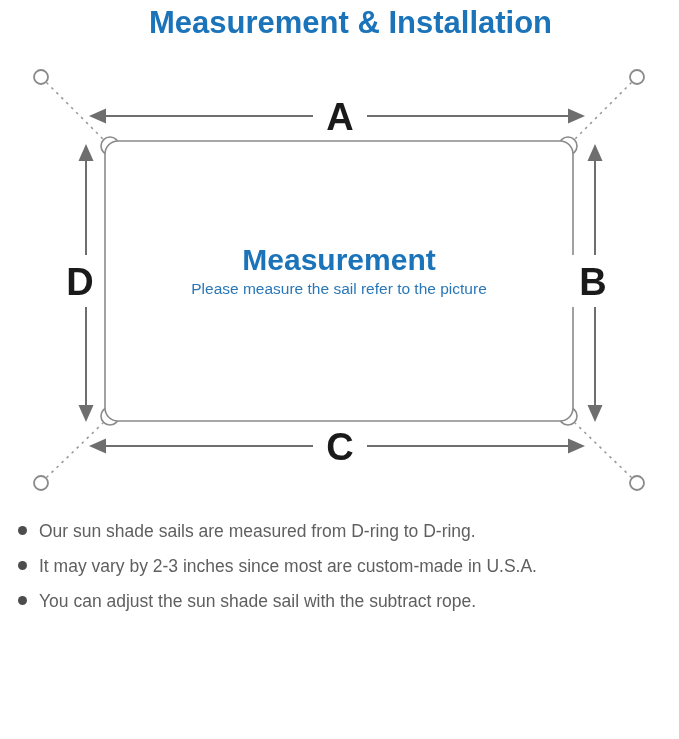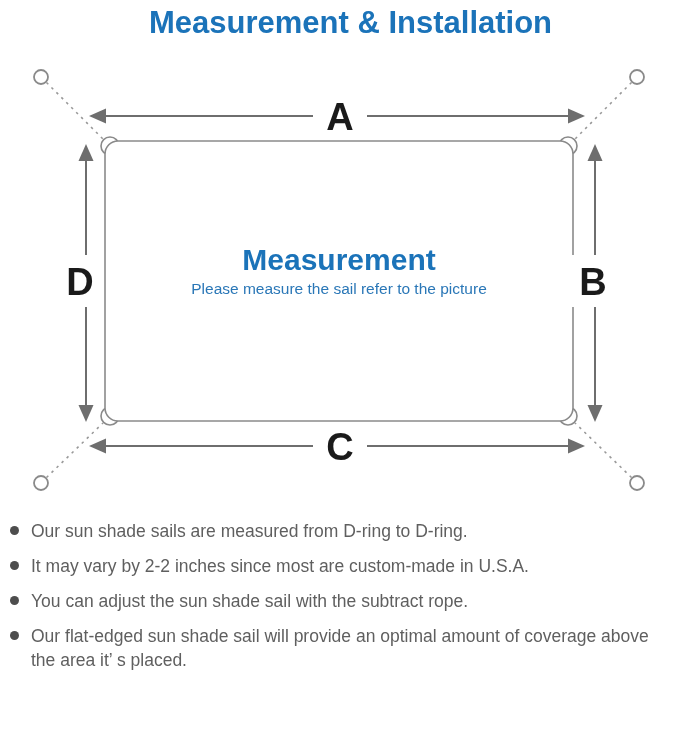--- a/index.html
+++ b/index.html
@@ -36,21 +36,21 @@
     fill: #1b73b9;
     text-anchor: middle;
   }
   .center-sub {
     font-size: 15.5px;
     fill: #2a77b7;
     text-anchor: middle;
   }
   ul.bullets {
     list-style: none;
-    padding: 4px 4px 0 10px;
+    padding: 4px 4px 0 18px;
   }
   ul.bullets li {
     display: flex;
     align-items: flex-start;
     gap: 12px;
     margin-bottom: 11px;
     color: #5f5f5f;
     font-size: 17.5px;
     line-height: 24px;
   }
@@ -120,26 +120,21 @@
     </svg>
   </div>
 
   <ul class="bullets">
     <li>
       <span class="dot"></span>
       <span class="bullet-text">Our sun shade sails are measured from D-ring to D-ring.</span>
     </li>
     <li>
       <span class="dot"></span>
-      <span class="bullet-text">It may vary by 2-2 inches since most are custom-made in U.S.A.</span>
+      <span class="bullet-text">It may vary by 2-3 inches since most are custom-made in U.S.A.</span>
     </li>
     <li>
       <span class="dot"></span>
       <span class="bullet-text">You can adjust the sun shade sail with the subtract rope.</span>
-    </li>
-    <li>
-      <span class="dot"></span>
-      <span class="bullet-text">Our flat-edged sun shade sail will provide an optimal amount of coverage above
-the area it’ s placed.</span>
     </li>
   </ul>
 
 </div>
 
 </body></html>

